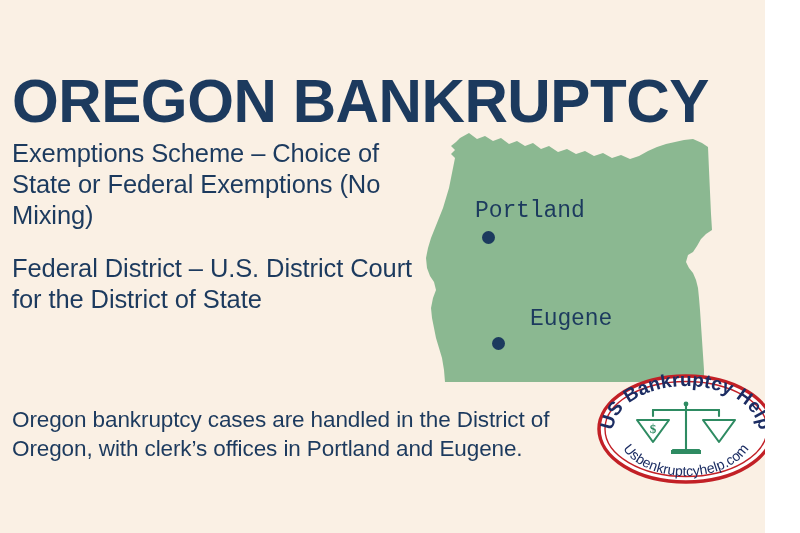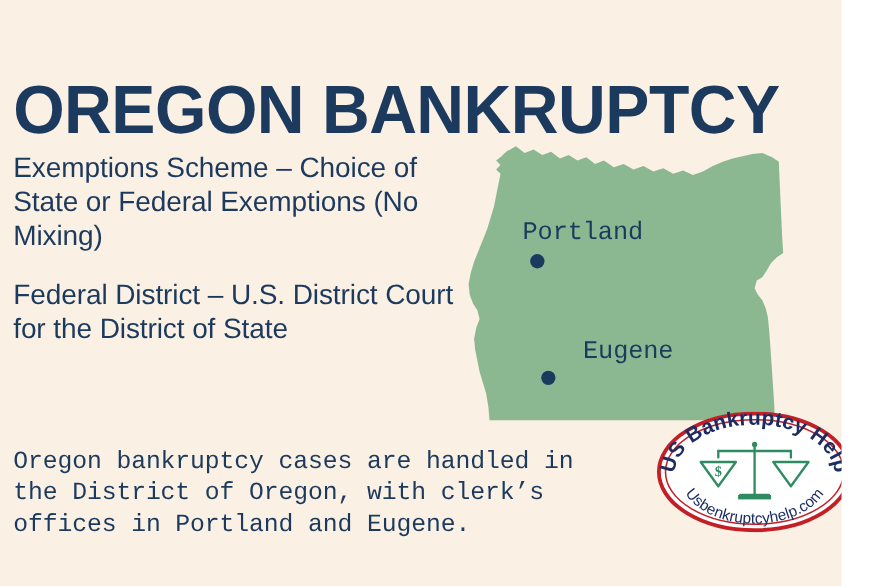--- a/index.html
+++ b/index.html
@@ -54,21 +54,21 @@
   }
   .fact-block:last-child {
     margin-bottom: 0;
   }
 
   #summary-paragraph {
     position: absolute;
     left: 12px;
     top: 405px;
     width: 560px;
-    font-family: Liberation Mono, monospace;
+    font-family: Liberation Sans, sans-serif;
     font-size: 22.5px;
     line-height: 29px;
     color: #1c3a5e;
     margin: 0;
     letter-spacing: -0.1px;
   }
 
   
   #oregon-map {
     position: absolute;

